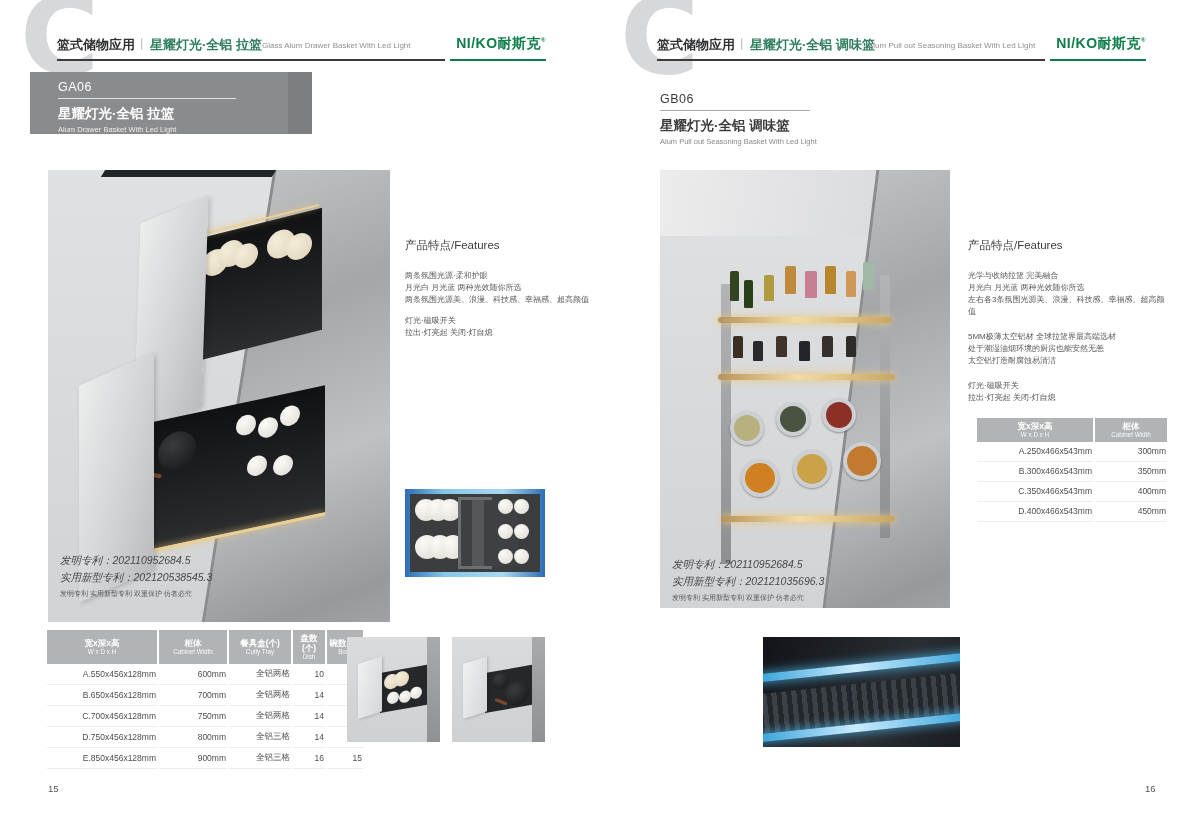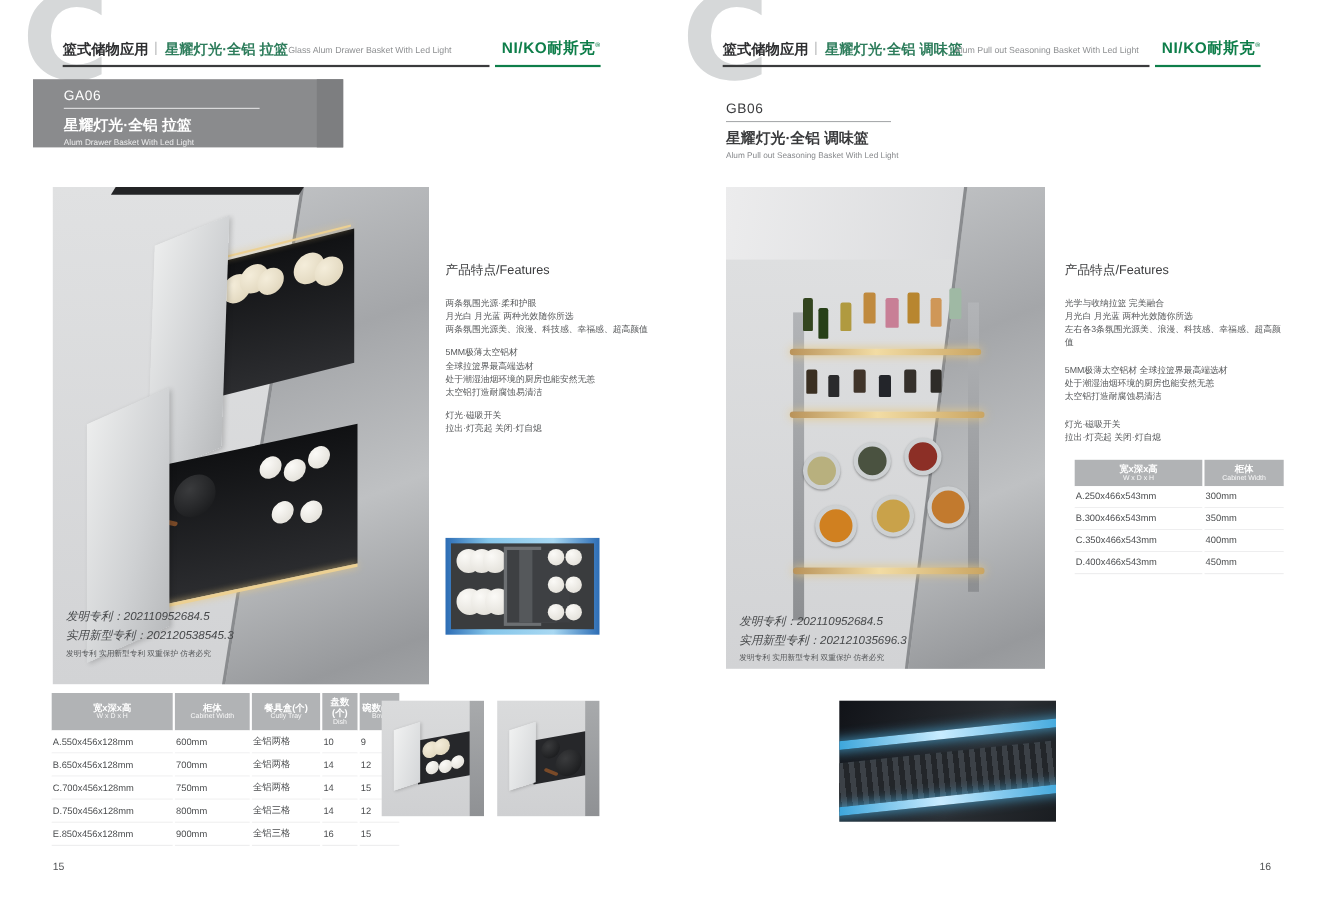--- a/index.html
+++ b/index.html
@@ -76,21 +76,21 @@
   .feat-title{font-size:11.5px;color:#3a3b3d;margin-bottom:17px;}
   .feat-para{margin-bottom:9px;}
   .right .feat-para{margin-bottom:13px;}
   .feat-line{font-size:8px;color:#56585a;line-height:1.5;}
 
   
   table.spec{border-collapse:separate;border-spacing:2px 0;position:absolute;z-index:1;}
   table.spec th{background:#b1b3b5;color:#fff;padding:3px 2px;vertical-align:middle;}
   .th-cn{font-size:8.5px;font-weight:700;line-height:1.2;}
   .th-en{font-size:6.3px;font-weight:400;color:rgba(255,255,255,.92);line-height:1.2;}
-  table.spec td{font-size:8.5px;color:#4b4d4f;text-align:left;border-bottom:1px solid #ededee;background:#fff;}
+  table.spec td{font-size:8.5px;color:#4b4d4f;text-align:right;border-bottom:1px solid #ededee;background:#fff;}
   .left table.spec td{height:18px;}
   .right table.spec td{height:17px;}
 
   
   .inset{position:absolute;left:405px;top:489px;width:140px;height:88px;
          background:linear-gradient(90deg,#2d6db5,#85c6ea 28%,#a8d8f2 70%,#2d6db5);padding:5px;box-sizing:border-box;z-index:1;}
   .inset-in{position:relative;width:100%;height:100%;background:#3a3c3e;overflow:hidden;}
   .tray{position:absolute;left:37%;top:4%;width:26%;height:92%;background:linear-gradient(180deg,#75787b,#606issue366 0,#606366);background:#6c6f72;}
   .slot{position:absolute;width:26%;top:8%;height:84%;background:#3e4043;}
   .mini{position:absolute;overflow:hidden;background:linear-gradient(180deg,#dadbdc,#cfd0d2);z-index:1;}
@@ -166,26 +166,20 @@
         <div class="p2">发明专利 实用新型专利 双重保护 仿者必究</div>
       </div>
     </div>
 
     <div class="features" style="left:405px;top:238px;width:205px;">
       <div class="feat-title">产品特点/Features</div>
       <div class="feat-para">
         <div class="feat-line">两条氛围光源·柔和护眼</div>
         <div class="feat-line">月光白 月光蓝 两种光效随你所选</div>
         <div class="feat-line">两条氛围光源美、浪漫、科技感、幸福感、超高颜值</div>
-      </div>
-      <div class="feat-para">
-        <div class="feat-line">5MM极薄太空铝材</div>
-        <div class="feat-line">全球拉篮界最高端选材</div>
-        <div class="feat-line">处于潮湿油烟环境的厨房也能安然无恙</div>
-        <div class="feat-line">太空铝打造耐腐蚀易清洁</div>
       </div>
       <div class="feat-para">
         <div class="feat-line">灯光·磁吸开关</div>
         <div class="feat-line">拉出·灯亮起 关闭·灯自熄</div>
       </div>
     </div>
 
     <div class="inset">
       <div class="inset-in">
         <div class="dish bowl" style="left:4%;top:6%;width:22px;height:22px;"></div>

